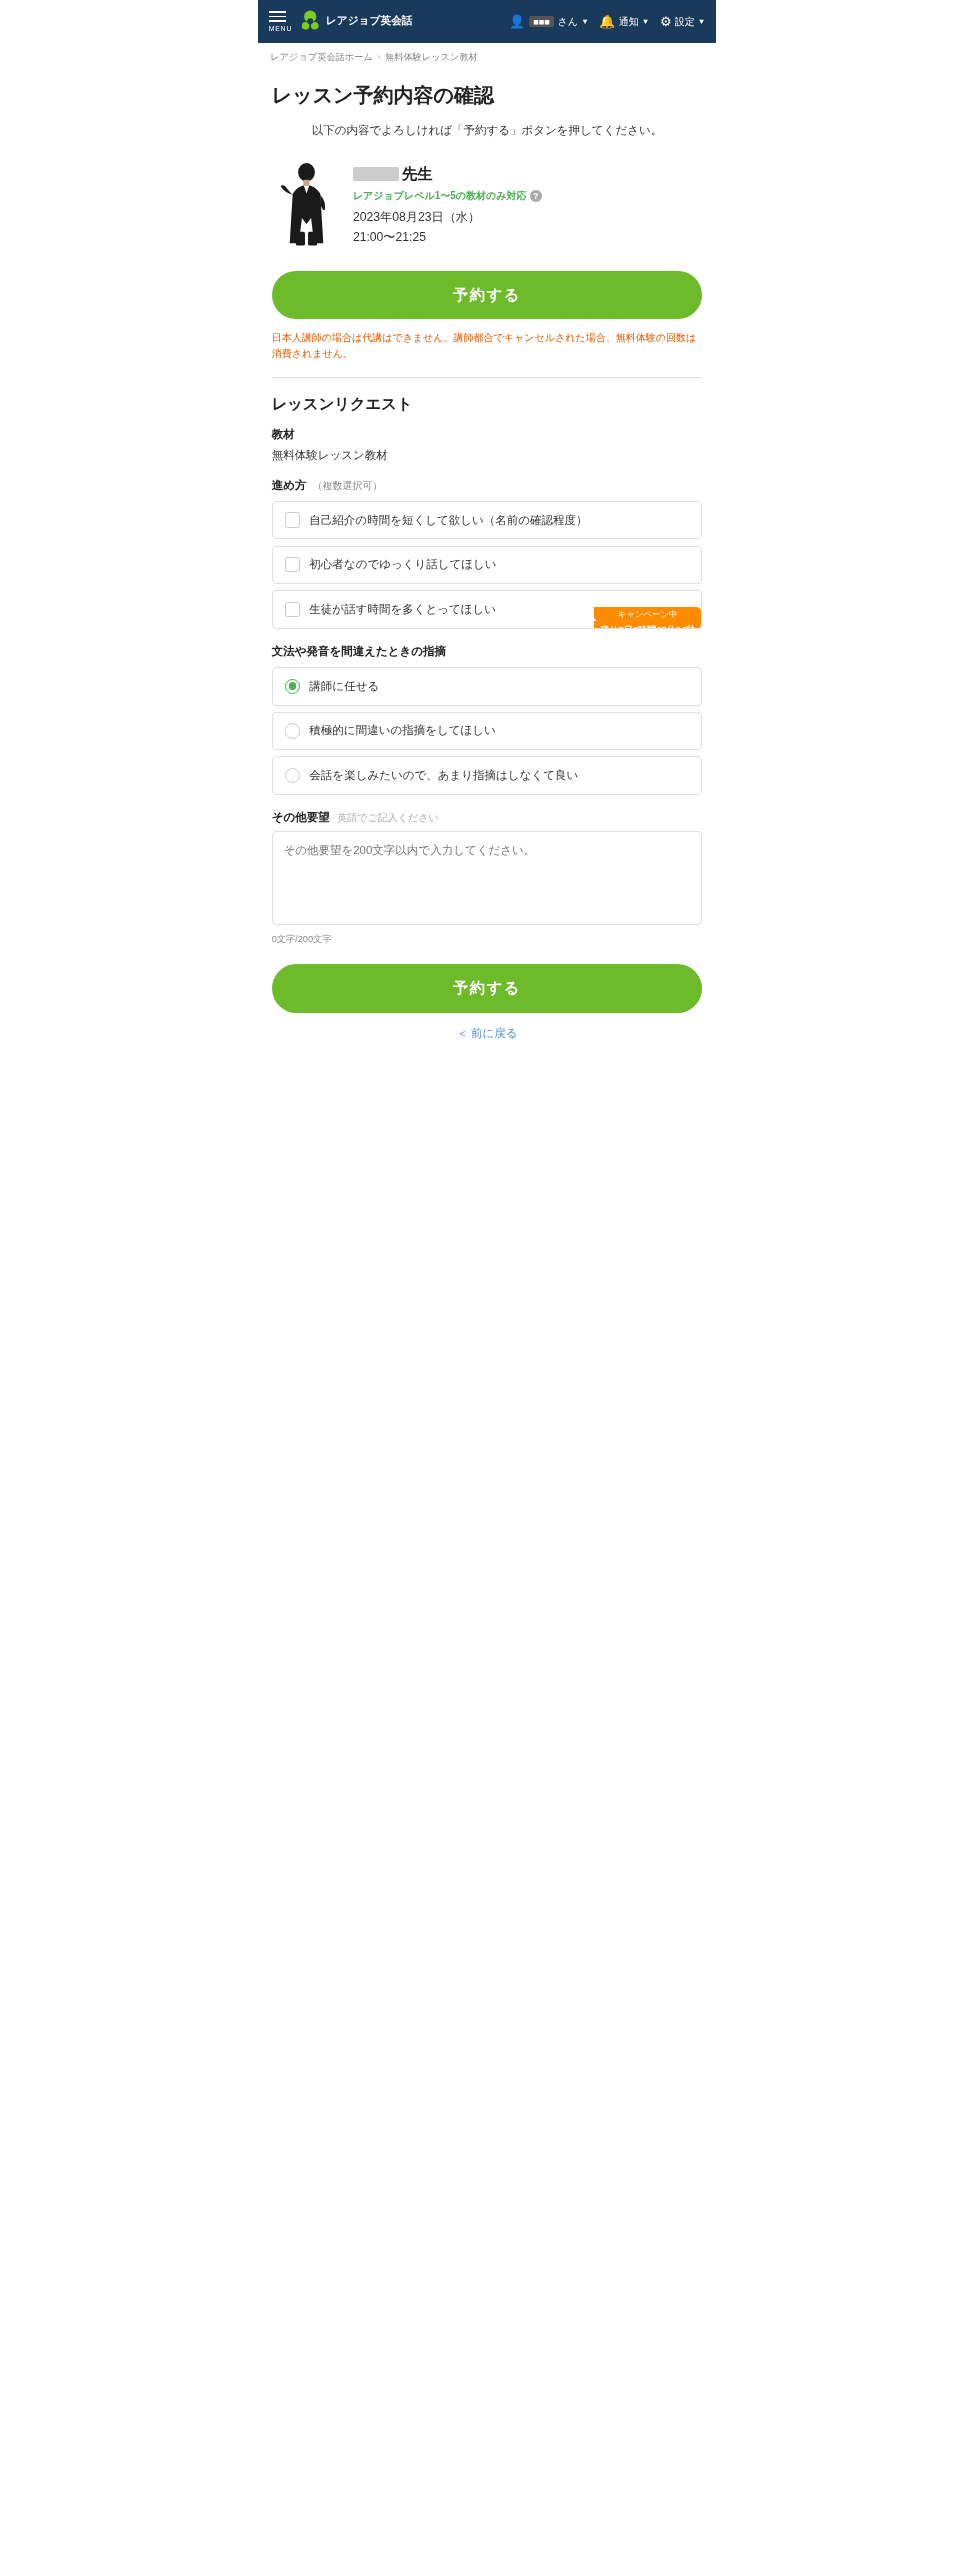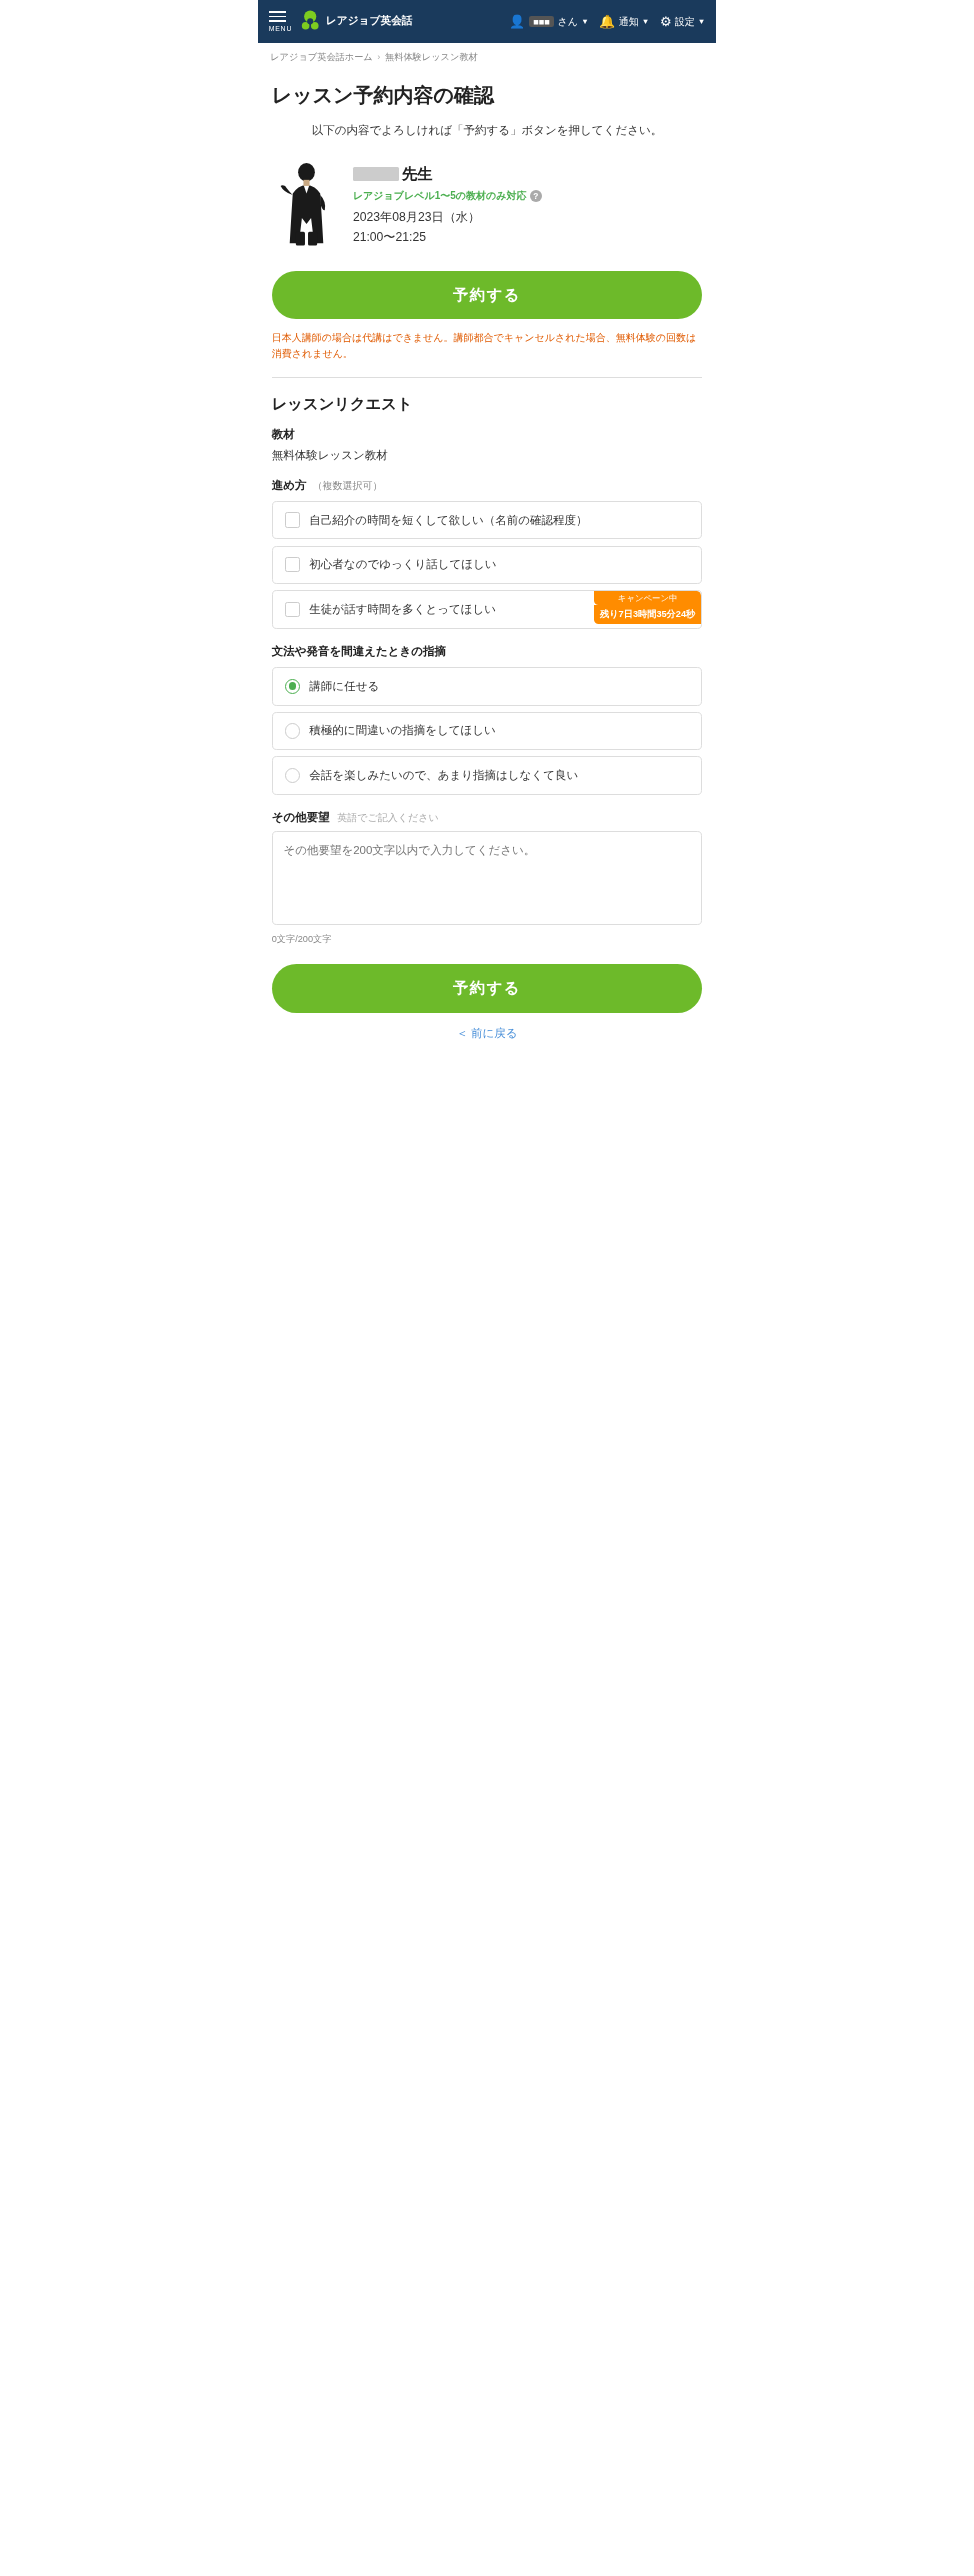--- a/index.html
+++ b/index.html
@@ -272,21 +272,21 @@
       flex-shrink: 0;
     }
     .checkbox-text {
       font-size: 11.5px;
       color: #333;
       flex: 1;
     }
     .campaign-badge {
       position: absolute;
       right: 0;
-      top: 0;
+      top: 16px;
     }
     .campaign-badge-top {
       background: #ff8c00;
       color: #fff;
       font-size: 8.4px;
       padding: 1.5px 6.1px;
       border-radius: 0 4.6px 0 4.6px;
       display: block;
       text-align: center;
     }

